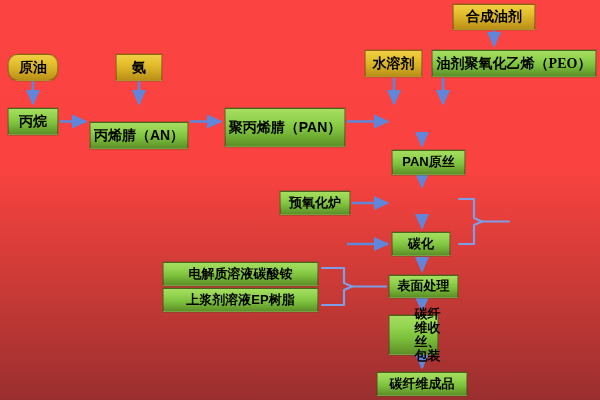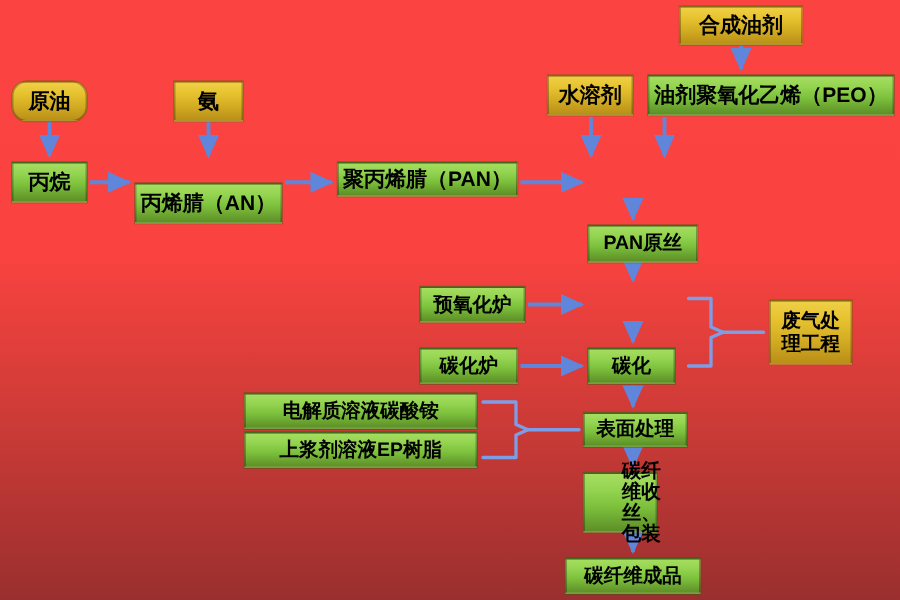--- a/index.html
+++ b/index.html
@@ -106,30 +106,27 @@
     <g stroke="#7d9ee6" stroke-width="2.2" fill="none" stroke-linecap="round" stroke-linejoin="round">
       <path d="M322,268 L344,268 L344,283 L352,286.5 L344,290 L344,305 L322,305"></path>
       <line x1="352" y1="286.5" x2="386" y2="286.5"></line>
     </g>
   </svg>
 
   <div class="node gold" style="left:8px;   top:54px;  width:50px;  height:27px;  font-size:14px;border-radius:10px;">原油</div>
   <div class="node gold" style="left:116px; top:54px;  width:46px;  height:27px;  font-size:14px;">氨</div>
   <div class="node green" style="left:8px;   top:108px; width:50px;  height:27px;  font-size:14px;">丙烷</div>
   <div class="node green" style="left:90px;  top:122px; width:98px;  height:27px;  font-size:14px;">丙烯腈（AN）</div>
-  <div class="node green" style="left:225px; top:108px; width:120px; height:23px;  font-size:14px;">聚丙烯腈（PAN）</div>
+  <div class="node green" style="left:225px; top:108px; width:120px; height:39px;  font-size:14px;">聚丙烯腈（PAN）</div>
   <div class="node gold" style="left:453px; top:4px;   width:82px;  height:26px;  font-size:14px;">合成油剂</div>
-  <div class="node green" style="left:432px; top:50px;  width:164px; height:27px;  font-size:14px;">油剂聚氧化乙烯（PEO）</div>
+  <div class="node green" style="left:432px; top:50px;  width:164px; height:27px;  font-size:14px;font-family:Liberation Serif, serif;">油剂聚氧化乙烯（PEO）</div>
   <div class="node gold" style="left:365px; top:50px;  width:57px;  height:27px;  font-size:14px;">水溶剂</div>
   <div class="node green" style="left:392px; top:150px; width:73px;  height:25px;  font-size:13px;">PAN原丝</div>
   <div class="node green" style="left:280px; top:191px; width:70px;  height:24px;  font-size:13px;">预氧化炉</div>
-  <div class="node green" style="left:280px; top:232px; width:65px;  height:24px;  font-size:13px;">碳化炉</div>
   <div class="node green" style="left:392px; top:232px; width:58px;  height:24px;  font-size:13px;">碳化</div>
   <div class="node green" style="left:163px; top:262px; width:155px; height:24px;  font-size:13px;">电解质溶液碳酸铵</div>
   <div class="node green" style="left:163px; top:288px; width:155px; height:24px;  font-size:13px;">上浆剂溶液EP树脂</div>
   <div class="node green" style="left:389px; top:275px; width:69px;  height:23px;  font-size:13px;">表面处理</div>
   <div class="node green" style="left:389px; top:315px; width:49px;  height:40px;  font-size:13px;padding-left:28px;">碳纤维收
 丝、包装</div>
   <div class="node green" style="left:377px; top:372px; width:90px;  height:24px;  font-size:13px;">碳纤维成品</div>
-  <div class="node gold" style="left:513px; top:200px; width:55px;  height:43px;  font-size:13px;">废气处
-理工程</div>
 
 </div>
 
 </body></html>

